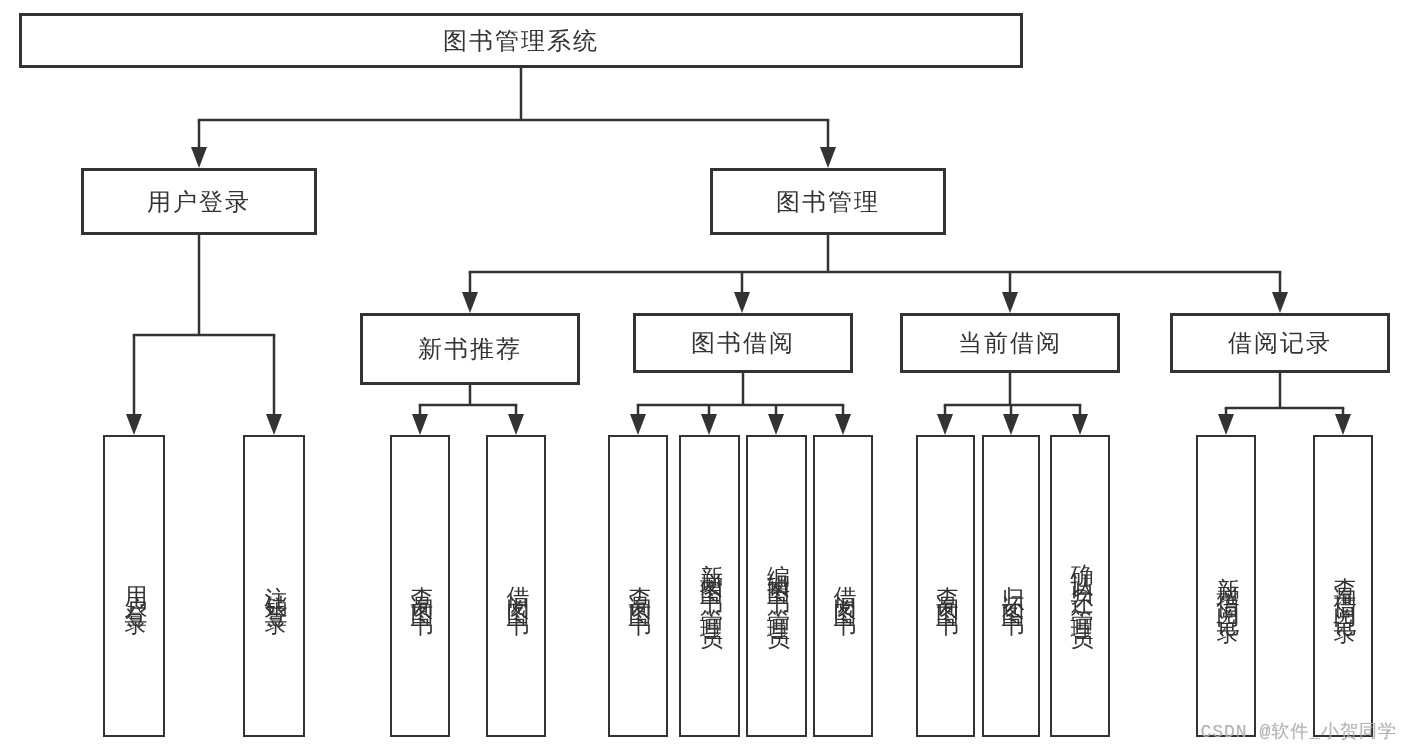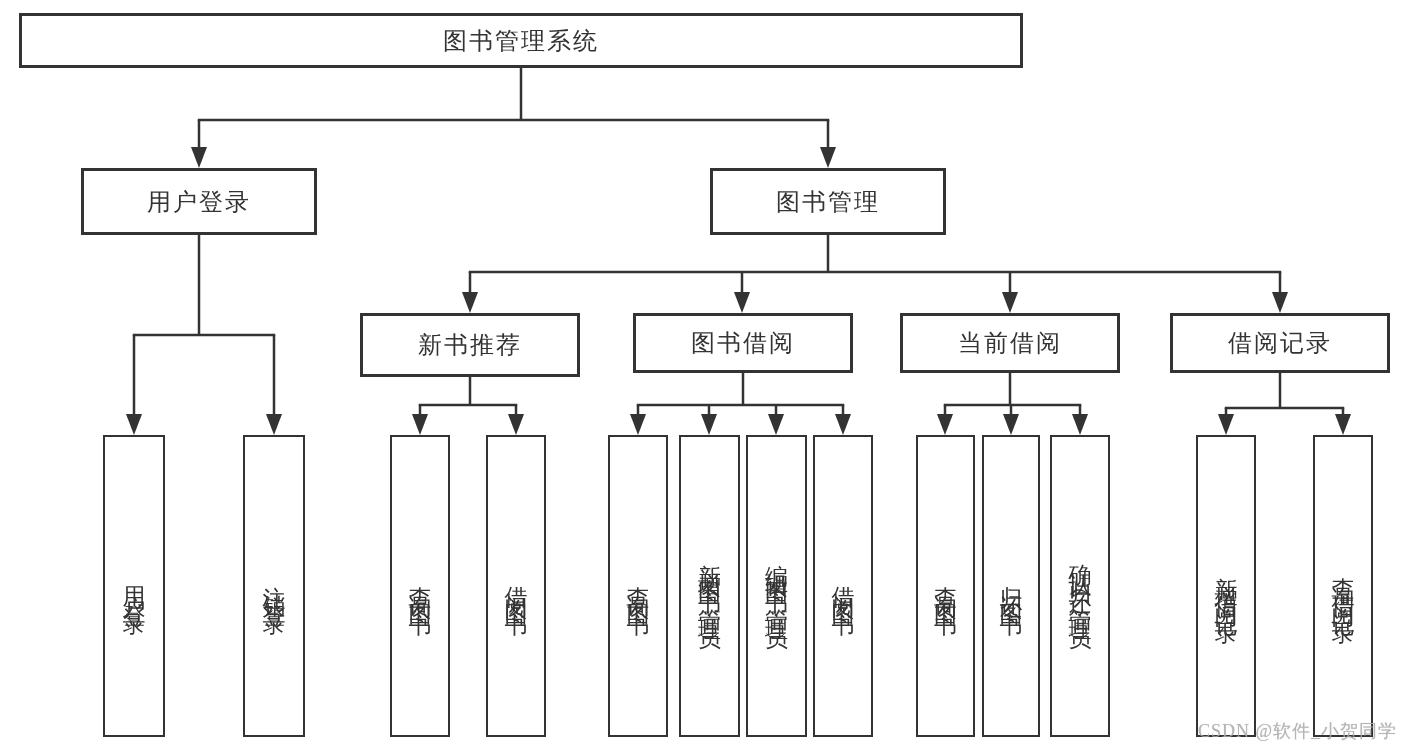--- a/index.html
+++ b/index.html
@@ -1,20 +1,20 @@
 <!DOCTYPE html>
 <html><head>
 <meta charset="utf-8">
 <style>
   html,body{margin:0;padding:0;background:#ffffff;}
   .canvas{
     position:relative;
     width:1405px;height:747px;
     background:#ffffff;
-    font-family:Liberation Serif, serif;
+    font-family:Liberation Mono, monospace;
     overflow:hidden;
   }
   .connectors{position:absolute;left:0;top:0;z-index:1;}
   .box{
     position:absolute;
     box-sizing:border-box;
     background:#ffffff;
     border:3px solid #333333;
     display:flex;
     align-items:center;
@@ -118,21 +118,21 @@
       <polygon points="1218,414 1234,414 1226,435"></polygon>
       <polygon points="1335,414 1351,414 1343,435"></polygon>
     </g>
   </svg>
 
   <div class="box" style="left:19px;top:13px;width:1004px;height:55px;">图书管理系统</div>
 
   <div class="box" style="left:81px;top:168px;width:236px;height:67px;">用户登录</div>
   <div class="box" style="left:710px;top:168px;width:236px;height:67px;text-align:center;">图书管理</div>
 
-  <div class="box" style="left:360px;top:313px;width:220px;height:64px;">新书推荐</div>
+  <div class="box" style="left:360px;top:313px;width:220px;height:72px;">新书推荐</div>
   <div class="box" style="left:900px;top:313px;width:220px;height:60px;">当前借阅</div>
   <div class="box" style="left:633px;top:313px;width:220px;height:60px;">图书借阅</div>
   <div class="box" style="left:1170px;top:313px;width:220px;height:60px;">借阅记录</div>
 
   <div class="box leaf" style="left:103px;top:435px;width:62px;height:302px;">用户登录</div>
   <div class="box leaf" style="left:243px;top:435px;width:62px;height:302px;">注销登录</div>
 
   <div class="box leaf" style="left:390px;top:435px;width:60px;height:302px;">查询图书</div>
   <div class="box leaf" style="left:486px;top:435px;width:60px;height:302px;">借阅图书</div>
 

